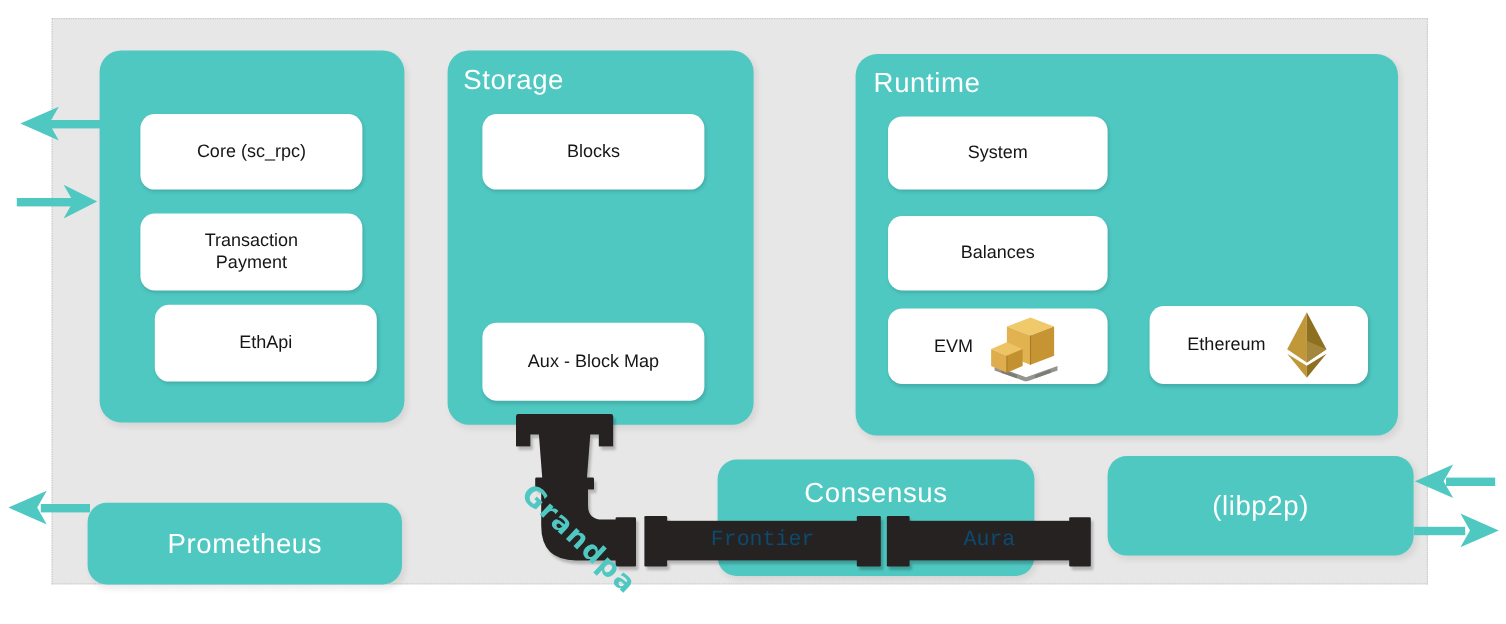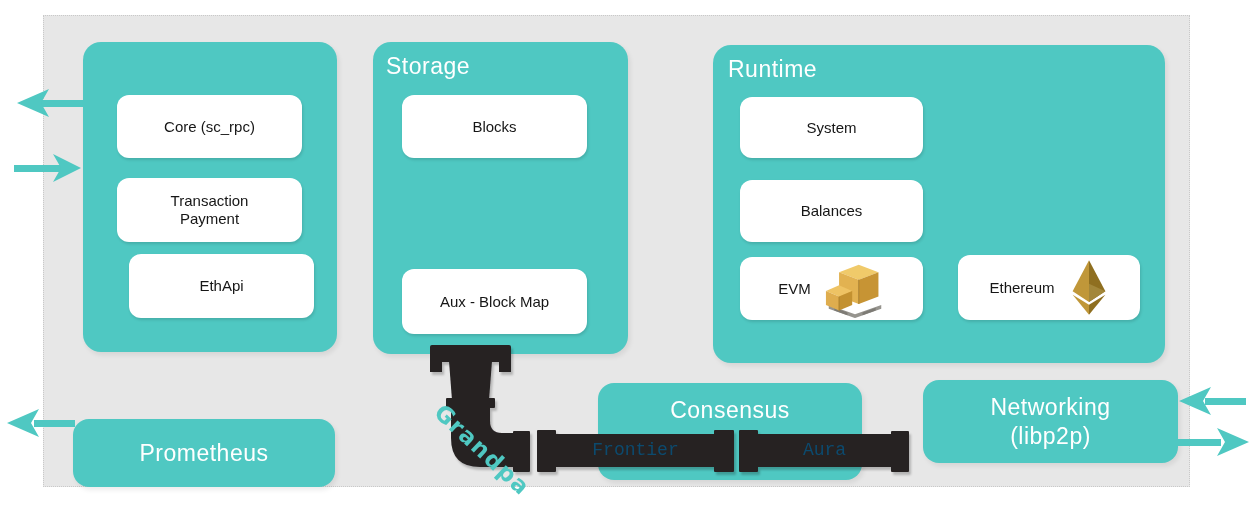--- a/index.html
+++ b/index.html
@@ -104,21 +104,20 @@
 
 <div class="tnode" style="left:73px;top:383px;width:262px;height:68px;margin-top:36px;">
   <span>Prometheus</span>
 </div>
 
 <div class="tnode top-label" style="left:598px;top:383px;width:264px;height:97px;">
   <span>Consensus</span>
 </div>
 
 <div class="tnode" style="left:923px;top:380px;width:255px;height:83px;">
-  <span class="line">Networking</span>
   <span class="line">(libp2p)</span>
 </div>
 
 <svg class="overlay" width="1255" height="520" viewBox="0 0 1255 520">
   <defs>
     <filter id="pshadow" x="-20%" y="-20%" width="150%" height="150%">
       <feDropShadow dx="2" dy="3" stdDeviation="1" flood-color="#000000" flood-opacity="0.22"></feDropShadow>
     </filter>
   </defs>
 

